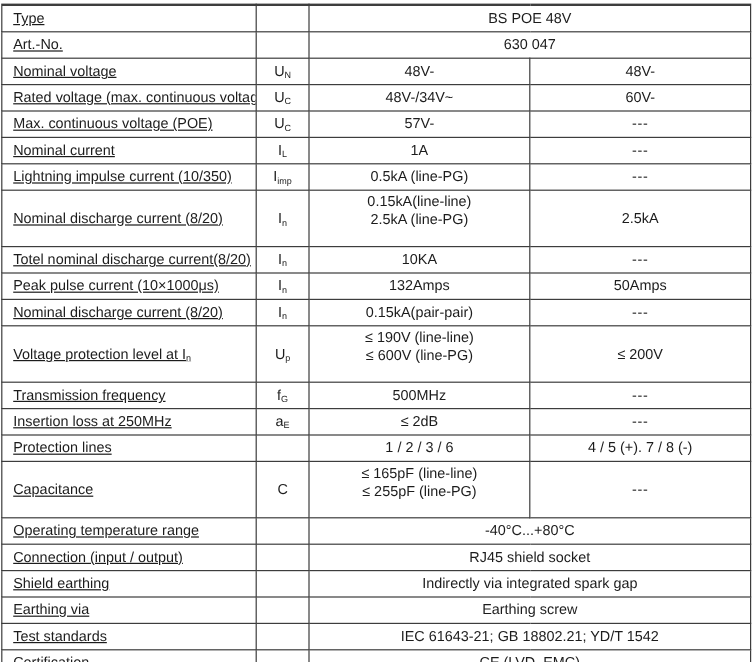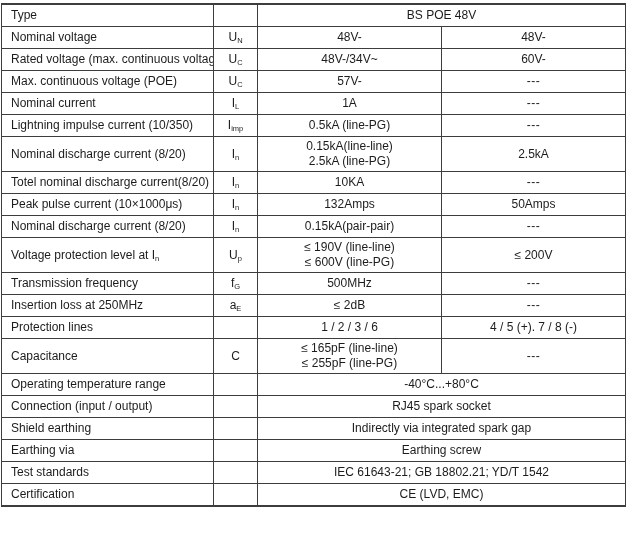--- a/index.html
+++ b/index.html
@@ -31,27 +31,28 @@
     padding: 1px 4px;
     height: 19px;
     line-height: 15px;
     vertical-align: middle;
     overflow: hidden;
     white-space: nowrap;
   }
   td.lbl {
     text-align: left;
     padding-left: 9px;
+    text-decoration: underline;
   }
   td.sym, td.val {
     text-align: center;
   }
   td.multi {
     padding-top: 2px;
-    padding-bottom: 2px;
+    padding-bottom: 14px;
   }
   td.multi div { line-height: 15px; }
   sub {
     font-size: 7.5px;
     line-height: 0;
     vertical-align: -2px;
   }
   .dash { letter-spacing: 0.5px; }
 </style>
 </head>
@@ -65,20 +66,25 @@
         <col class="c-val1">
         <col class="c-val2">
   </colgroup>
   <tbody>
 
     <tr>
       <td class="lbl">Type</td>
       <td class="sym"></td>
       <td class="val" colspan="2">BS POE 48V</td>
     </tr>
+    <tr>
+      <td class="lbl">Art.-No.</td>
+      <td class="sym"></td>
+      <td class="val" colspan="2">630 047</td>
+    </tr>
 
     <tr>
       <td class="lbl">Nominal voltage</td>
       <td class="sym"><span>U</span><sub>N</sub></td>
       <td class="val">48V-</td>
       <td class="val">48V-</td>
     </tr>
     <tr>
       <td class="lbl">Rated voltage (max. continuous voltage)</td>
       <td class="sym"><span>U</span><sub>C</sub></td>
@@ -168,21 +174,21 @@
     </tr>
 
     <tr>
       <td class="lbl">Operating temperature range</td>
       <td class="sym"></td>
       <td class="val" colspan="2">-40°C...+80°C</td>
     </tr>
     <tr>
       <td class="lbl">Connection (input / output)</td>
       <td class="sym"></td>
-      <td class="val" colspan="2">RJ45 spark socket</td>
+      <td class="val" colspan="2">RJ45 shield socket</td>
     </tr>
     <tr>
       <td class="lbl">Shield earthing</td>
       <td class="sym"></td>
       <td class="val" colspan="2">Indirectly via integrated spark gap</td>
     </tr>
     <tr>
       <td class="lbl">Earthing via</td>
       <td class="sym"></td>
       <td class="val" colspan="2">Earthing screw</td>

